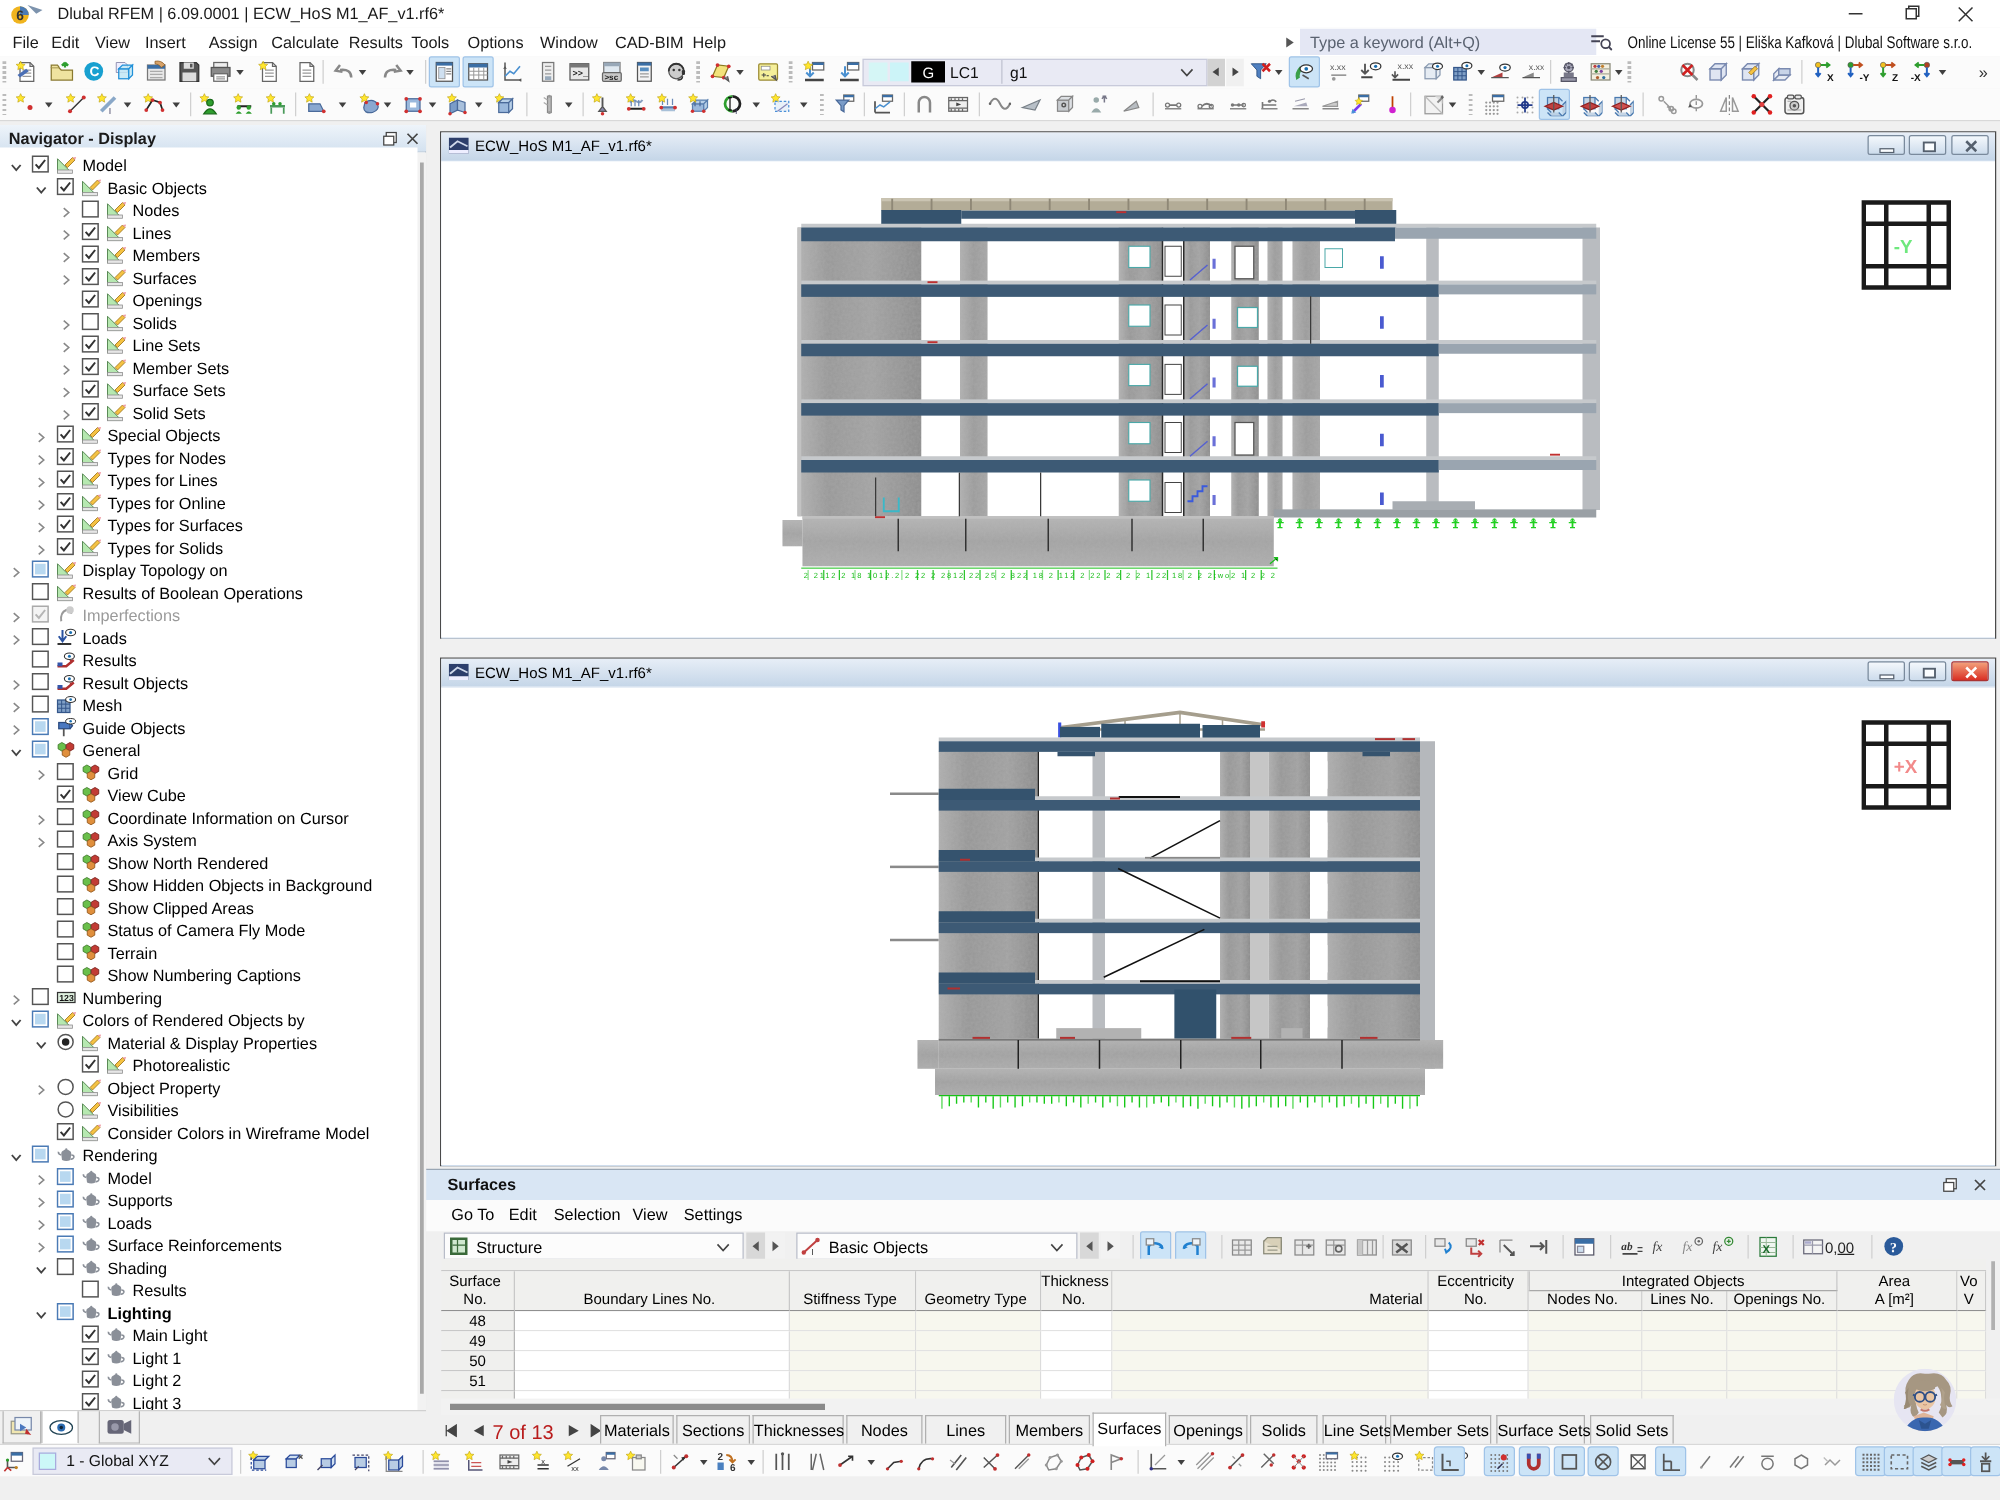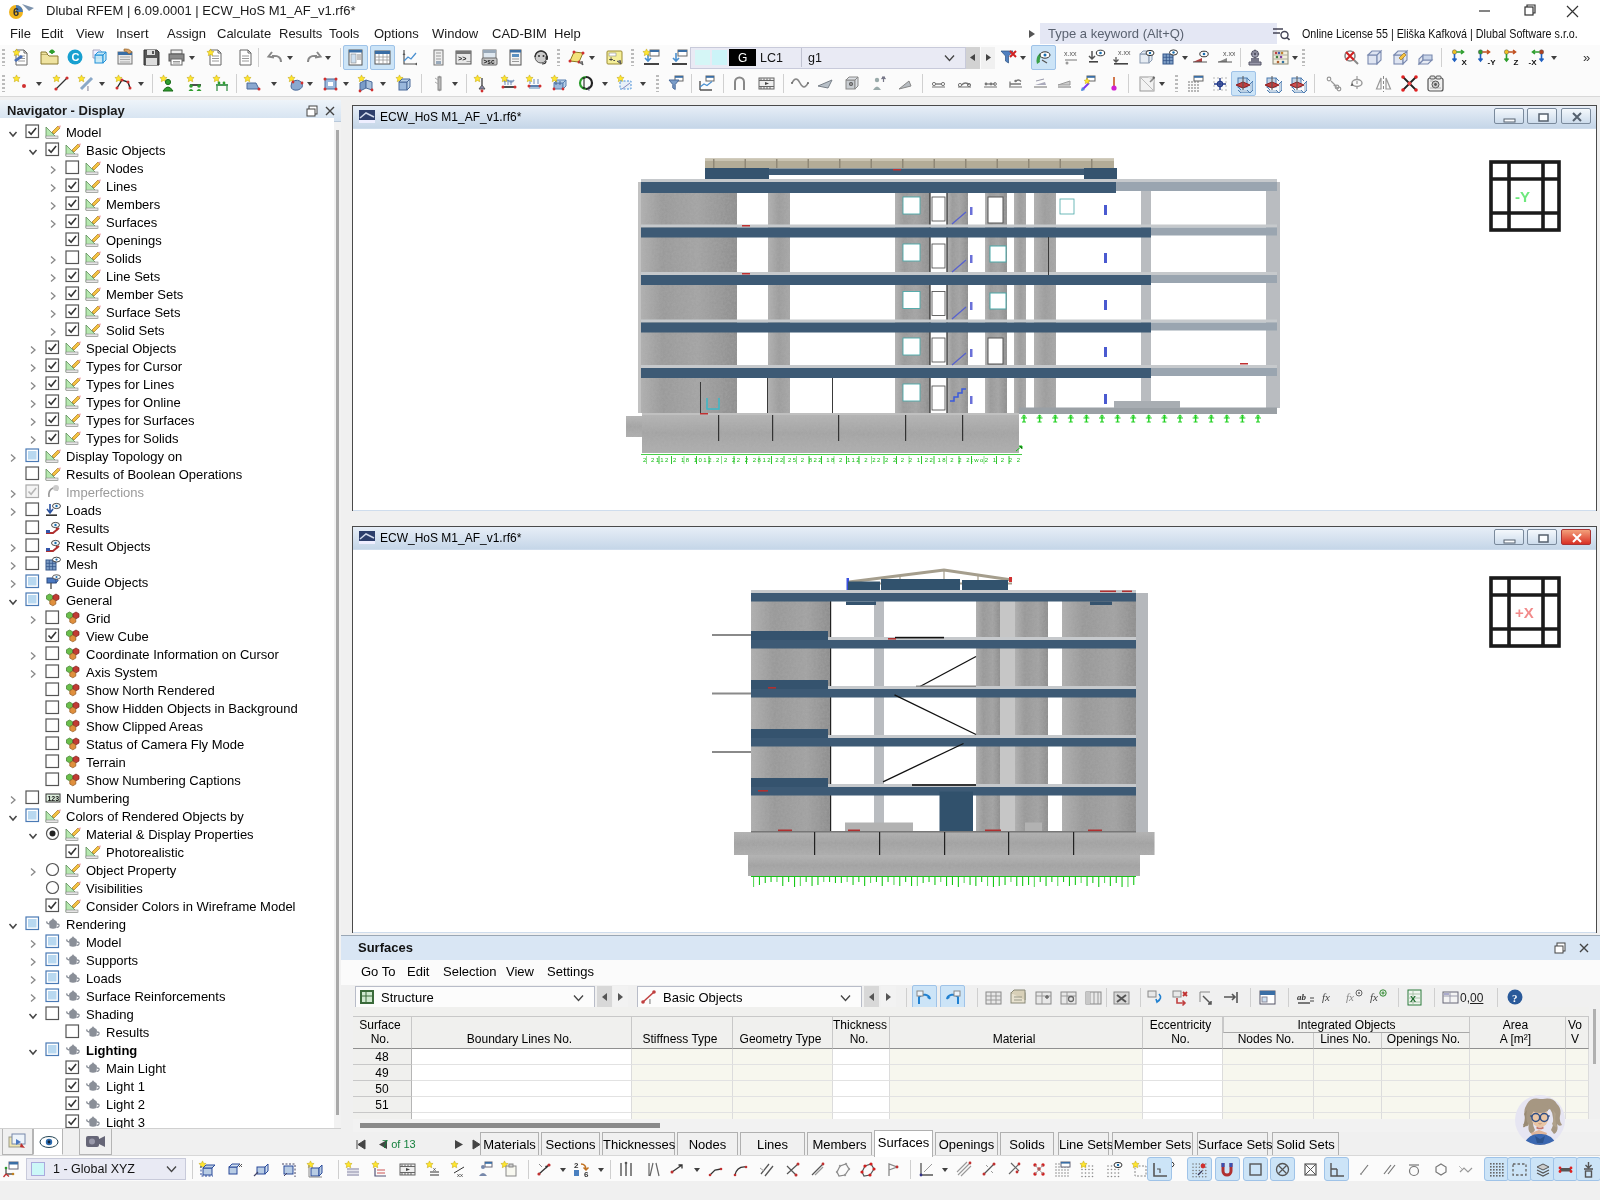--- a/index.html
+++ b/index.html
@@ -958,21 +958,21 @@
           <span class="abs" style="left:45px;top:1px"><svg width="15" height="15" viewBox="0 0 15 15">
               <rect x="1" y="1" width="12.5" height="12.5" fill="#fff" stroke="#555" stroke-width="1.2"></rect>
               <path d="M3.5 7.5 l2.6 2.8 5-6.3" fill="none" stroke="#333" stroke-width="1.6"></path>
             </svg></span>
           <span class="abs" style="left:65px;top:1px"><svg width="16" height="16" viewBox="0 0 16 16">
               <path d="M1 14 L1 3 L12 14 Z" fill="#b6e8b0" stroke="#5a8a56" stroke-width="0.8"></path>
               <rect x="1" y="12" width="12" height="2.6" fill="#e6e6e6" stroke="#888" stroke-width="0.6"></rect>
               <path d="M7 8 L13 2 L15 4 L9 10 Z" fill="#f5c242" stroke="#a07820" stroke-width="0.7"></path>
               <path d="M13 2 L15 4 L16 1.6 Z" fill="#f0a0a8"></path>
             </svg></span>
-          <span class="abs" style="left:86px;top:2px;">Types for Cursor</span>
+          <span class="abs" style="left:86px;top:2px;">Types for Nodes</span>
         </div>
 <div class="trow" style="left:0;top:257px;">
           <span class="abs" style="left:28px;top:4px"><svg width="10" height="10" viewBox="0 0 10 10">
               <path d="M3 1.5 l4 3.5 -4 3.5" fill="none" stroke="#888" stroke-width="1.3"></path>
             </svg></span>
           <span class="abs" style="left:45px;top:1px"><svg width="15" height="15" viewBox="0 0 15 15">
               <rect x="1" y="1" width="12.5" height="12.5" fill="#fff" stroke="#555" stroke-width="1.2"></rect>
               <path d="M3.5 7.5 l2.6 2.8 5-6.3" fill="none" stroke="#333" stroke-width="1.6"></path>
             </svg></span>
           <span class="abs" style="left:65px;top:1px"><svg width="16" height="16" viewBox="0 0 16 16">
@@ -2239,21 +2239,21 @@
           <div style="position:absolute;left:0;right:4px;bottom:2px;text-align:center;white-space:nowrap">Stiffness Type</div>
         </div>
 <div class="abs" style="left:392px;top:81px;width:100px;height:32px;background:#f0f0ee;border-right:1px solid #c8c8c8;border-bottom:1px solid #909090;font-size:12px;color:#000">
           <div style="position:absolute;left:0;right:4px;bottom:2px;text-align:center;white-space:nowrap">Geometry Type</div>
         </div>
 <div class="abs" style="left:492px;top:81px;width:57px;height:32px;background:#f0f0ee;border-right:1px solid #c8c8c8;border-bottom:1px solid #909090;font-size:12px;color:#000">
           <div style="position:absolute;left:0;right:4px;top:1px;text-align:center">Thickness</div>
           <div style="position:absolute;left:0;right:4px;bottom:2px;text-align:center">No.</div>
         </div>
 <div class="abs" style="left:549px;top:81px;width:253px;height:32px;background:#f0f0ee;border-right:1px solid #c8c8c8;border-bottom:1px solid #909090;font-size:12px;color:#000">
-          <div style="position:absolute;left:0;right:4px;bottom:2px;text-align:center;white-space:nowrap">Material</div>
+          <div style="position:absolute;left:0;right:4px;bottom:2px;text-align:right;white-space:nowrap">Material</div>
         </div>
 <div class="abs" style="left:802px;top:81px;width:80px;height:32px;background:#f0f0ee;border-right:1px solid #c8c8c8;border-bottom:1px solid #909090;font-size:12px;color:#000">
           <div style="position:absolute;left:0;right:4px;top:1px;text-align:center">Eccentricity</div>
           <div style="position:absolute;left:0;right:4px;bottom:2px;text-align:center">No.</div>
         </div>
 <div class="abs" style="left:882px;top:93px;width:91px;height:20px;background:#f0f0ee;border-right:1px solid #c8c8c8;border-bottom:1px solid #909090;font-size:12px;color:#000">
           <div style="position:absolute;left:0;right:4px;bottom:2px;text-align:center;white-space:nowrap">Nodes No.</div>
         </div>
 <div class="abs" style="left:973px;top:93px;width:68px;height:20px;background:#f0f0ee;border-right:1px solid #c8c8c8;border-bottom:1px solid #909090;font-size:12px;color:#000">
           <div style="position:absolute;left:0;right:4px;bottom:2px;text-align:center;white-space:nowrap">Lines No.</div>
@@ -2334,21 +2334,21 @@
 <div class="abs" style="left:12px;top:183px;width:1247px;height:13px;background:#f2f2f2"></div>
 <div class="abs" style="left:19px;top:187px;width:300px;height:5px;background:#8a8a8a"></div>
 </div>
     <div class="abs" id="stabs">
 <svg class="abs" style="left:14px;top:203px" width="12" height="11">
           <path d="M2 1 v9 M10 1 l-7 4.5 7 4.5z" fill="#444" stroke="#444"></path>
         </svg>
 <svg class="abs" style="left:36px;top:203px" width="12" height="11">
           <path d="M10 1 l-8 4.5 8 4.5z" fill="#444"></path>
         </svg>
-<span class="abs" style="left:41px;top:202px;font-size:11px;color:#15803d">7 of 13</span>
+<span class="abs" style="left:53px;top:202px;font-size:16px;color:#b91c1c">7 of 13</span>
 <svg class="abs" style="left:112px;top:203px" width="12" height="11">
           <path d="M2 1 l8 4.5 -8 4.5z" fill="#444"></path>
         </svg>
 <svg class="abs" style="left:130px;top:203px" width="12" height="11">
           <path d="M10 1 v9 M2 1 l7 4.5 -7 4.5z" fill="#444" stroke="#444"></path>
         </svg>
 <div class="stab" style="left:139px;top:196px;width:59px;font-size:13px">Materials</div>
 <div class="stab" style="left:200px;top:196px;width:59px;font-size:13px">Sections</div>
 <div class="stab" style="left:261px;top:196px;width:73px;font-size:13px">Thicknesses</div>
 <div class="stab" style="left:336px;top:196px;width:61px;font-size:13px">Nodes</div>

